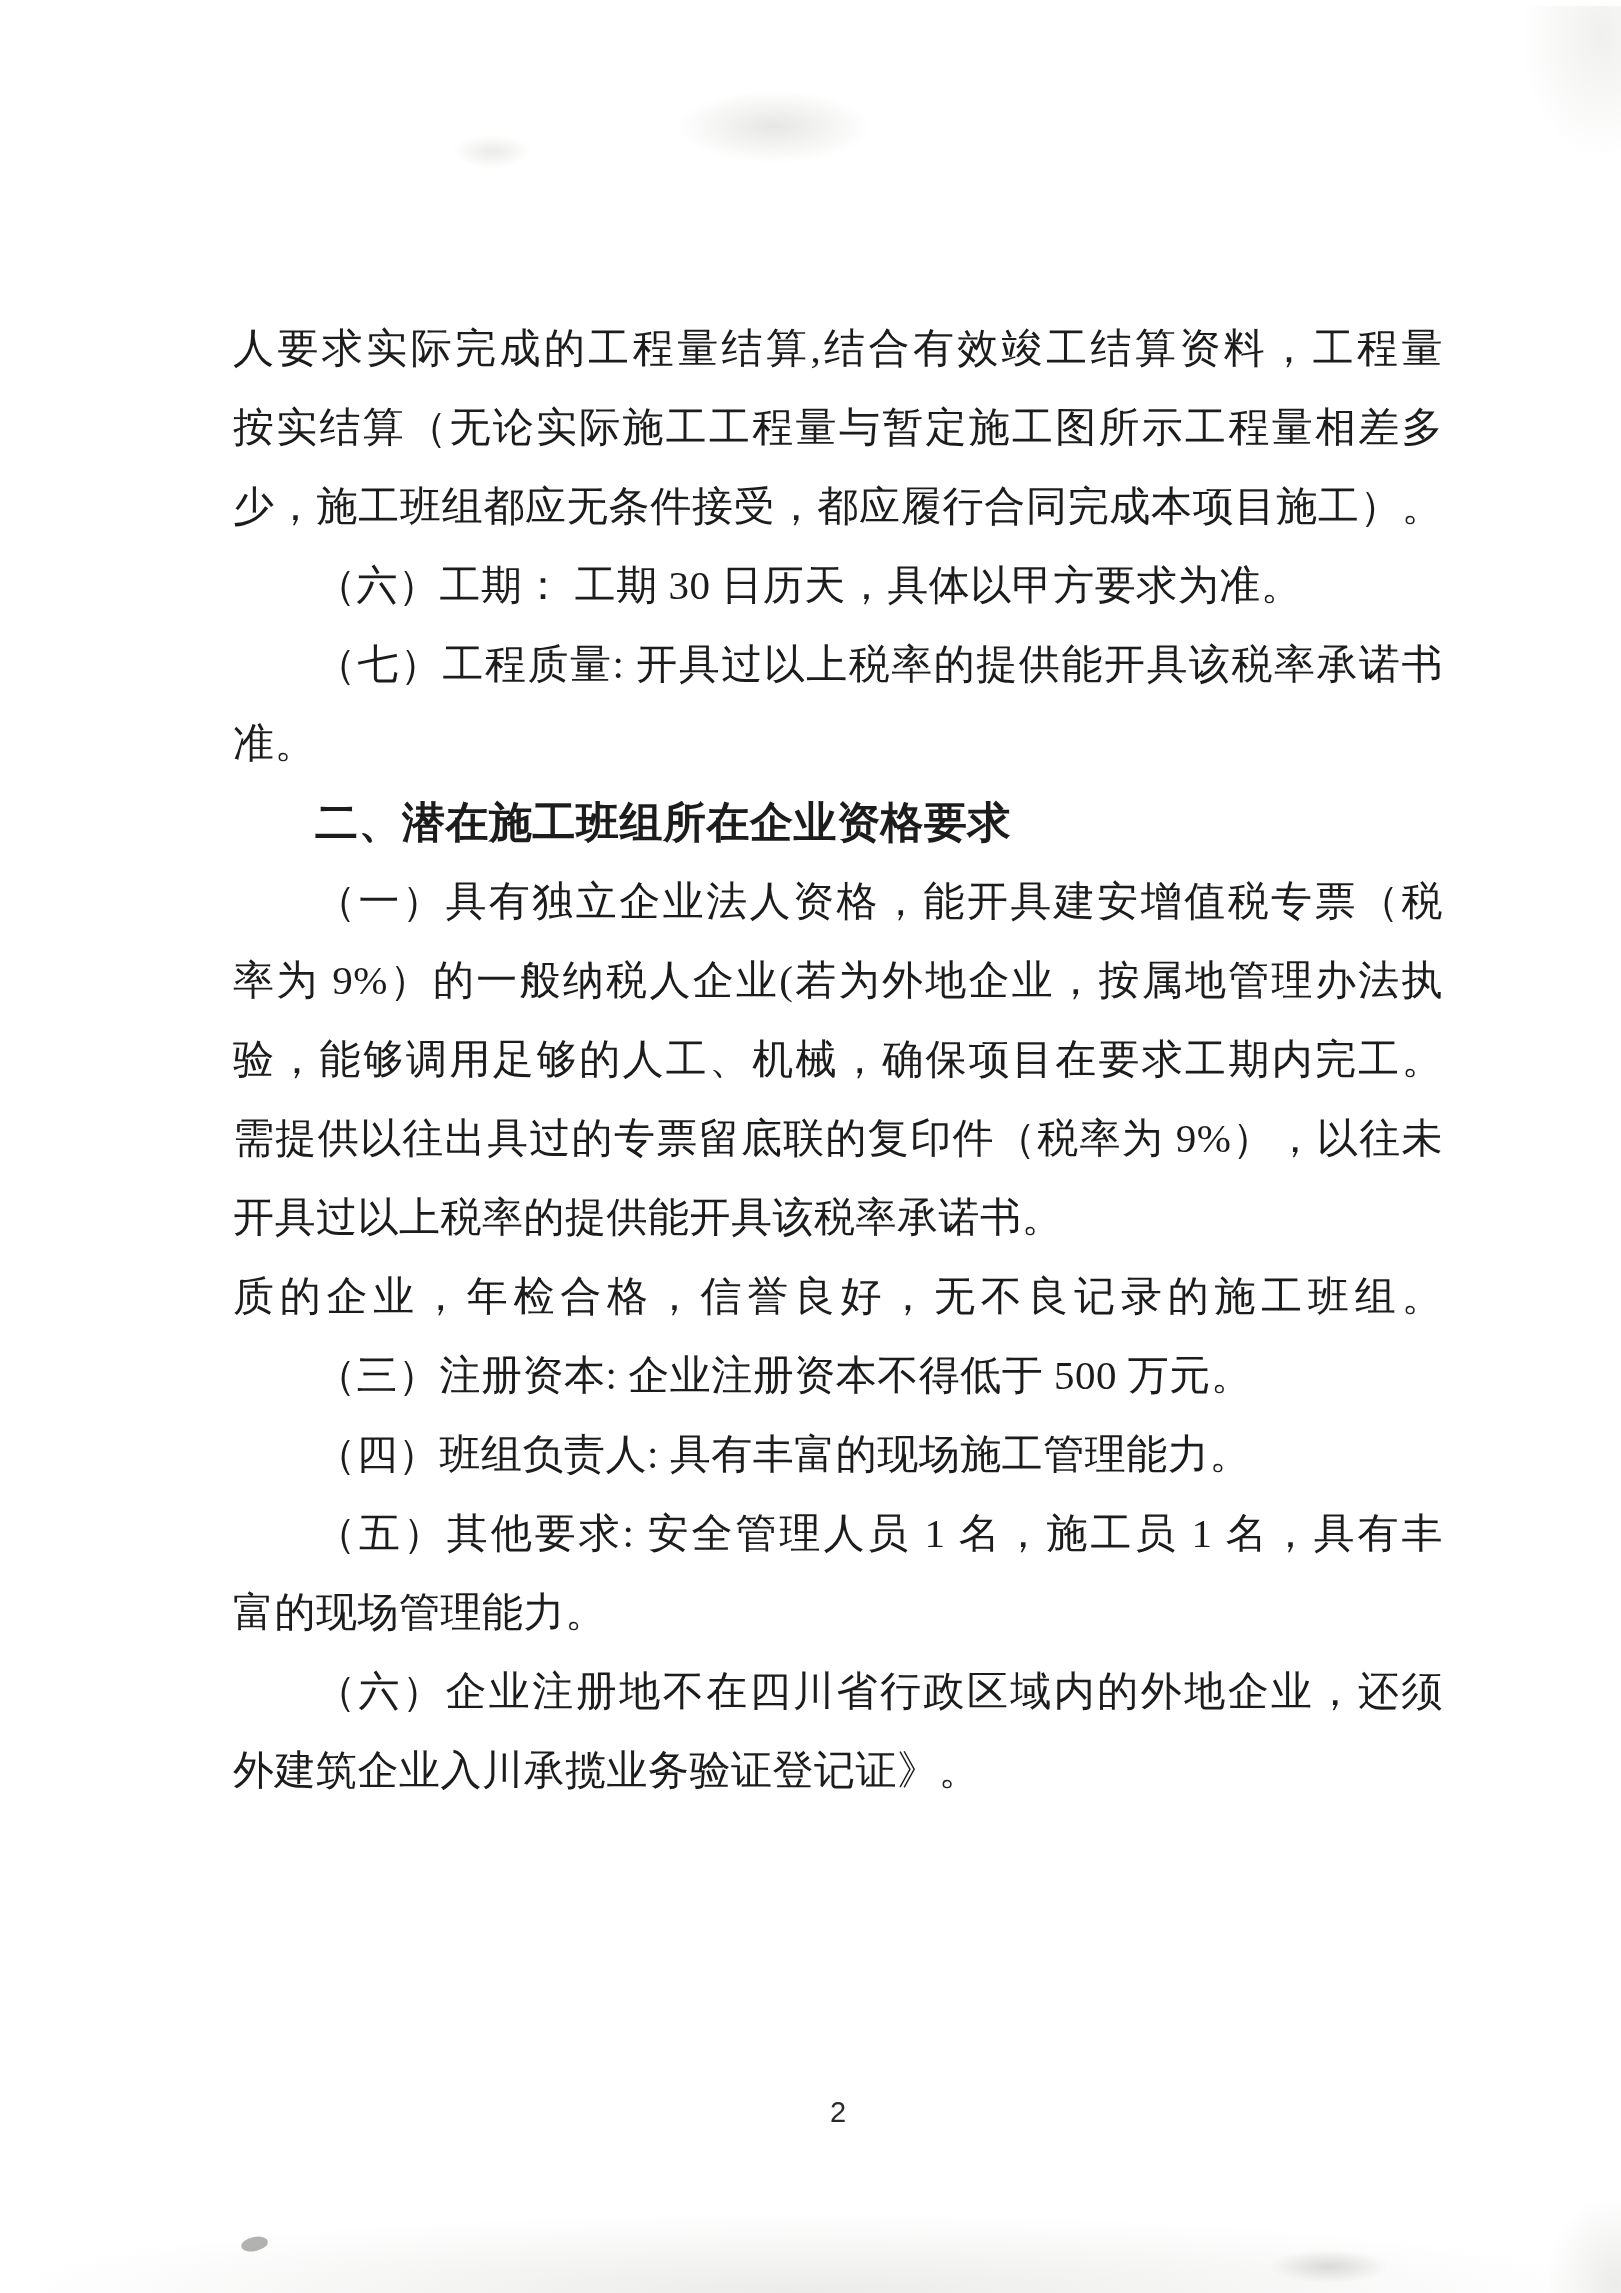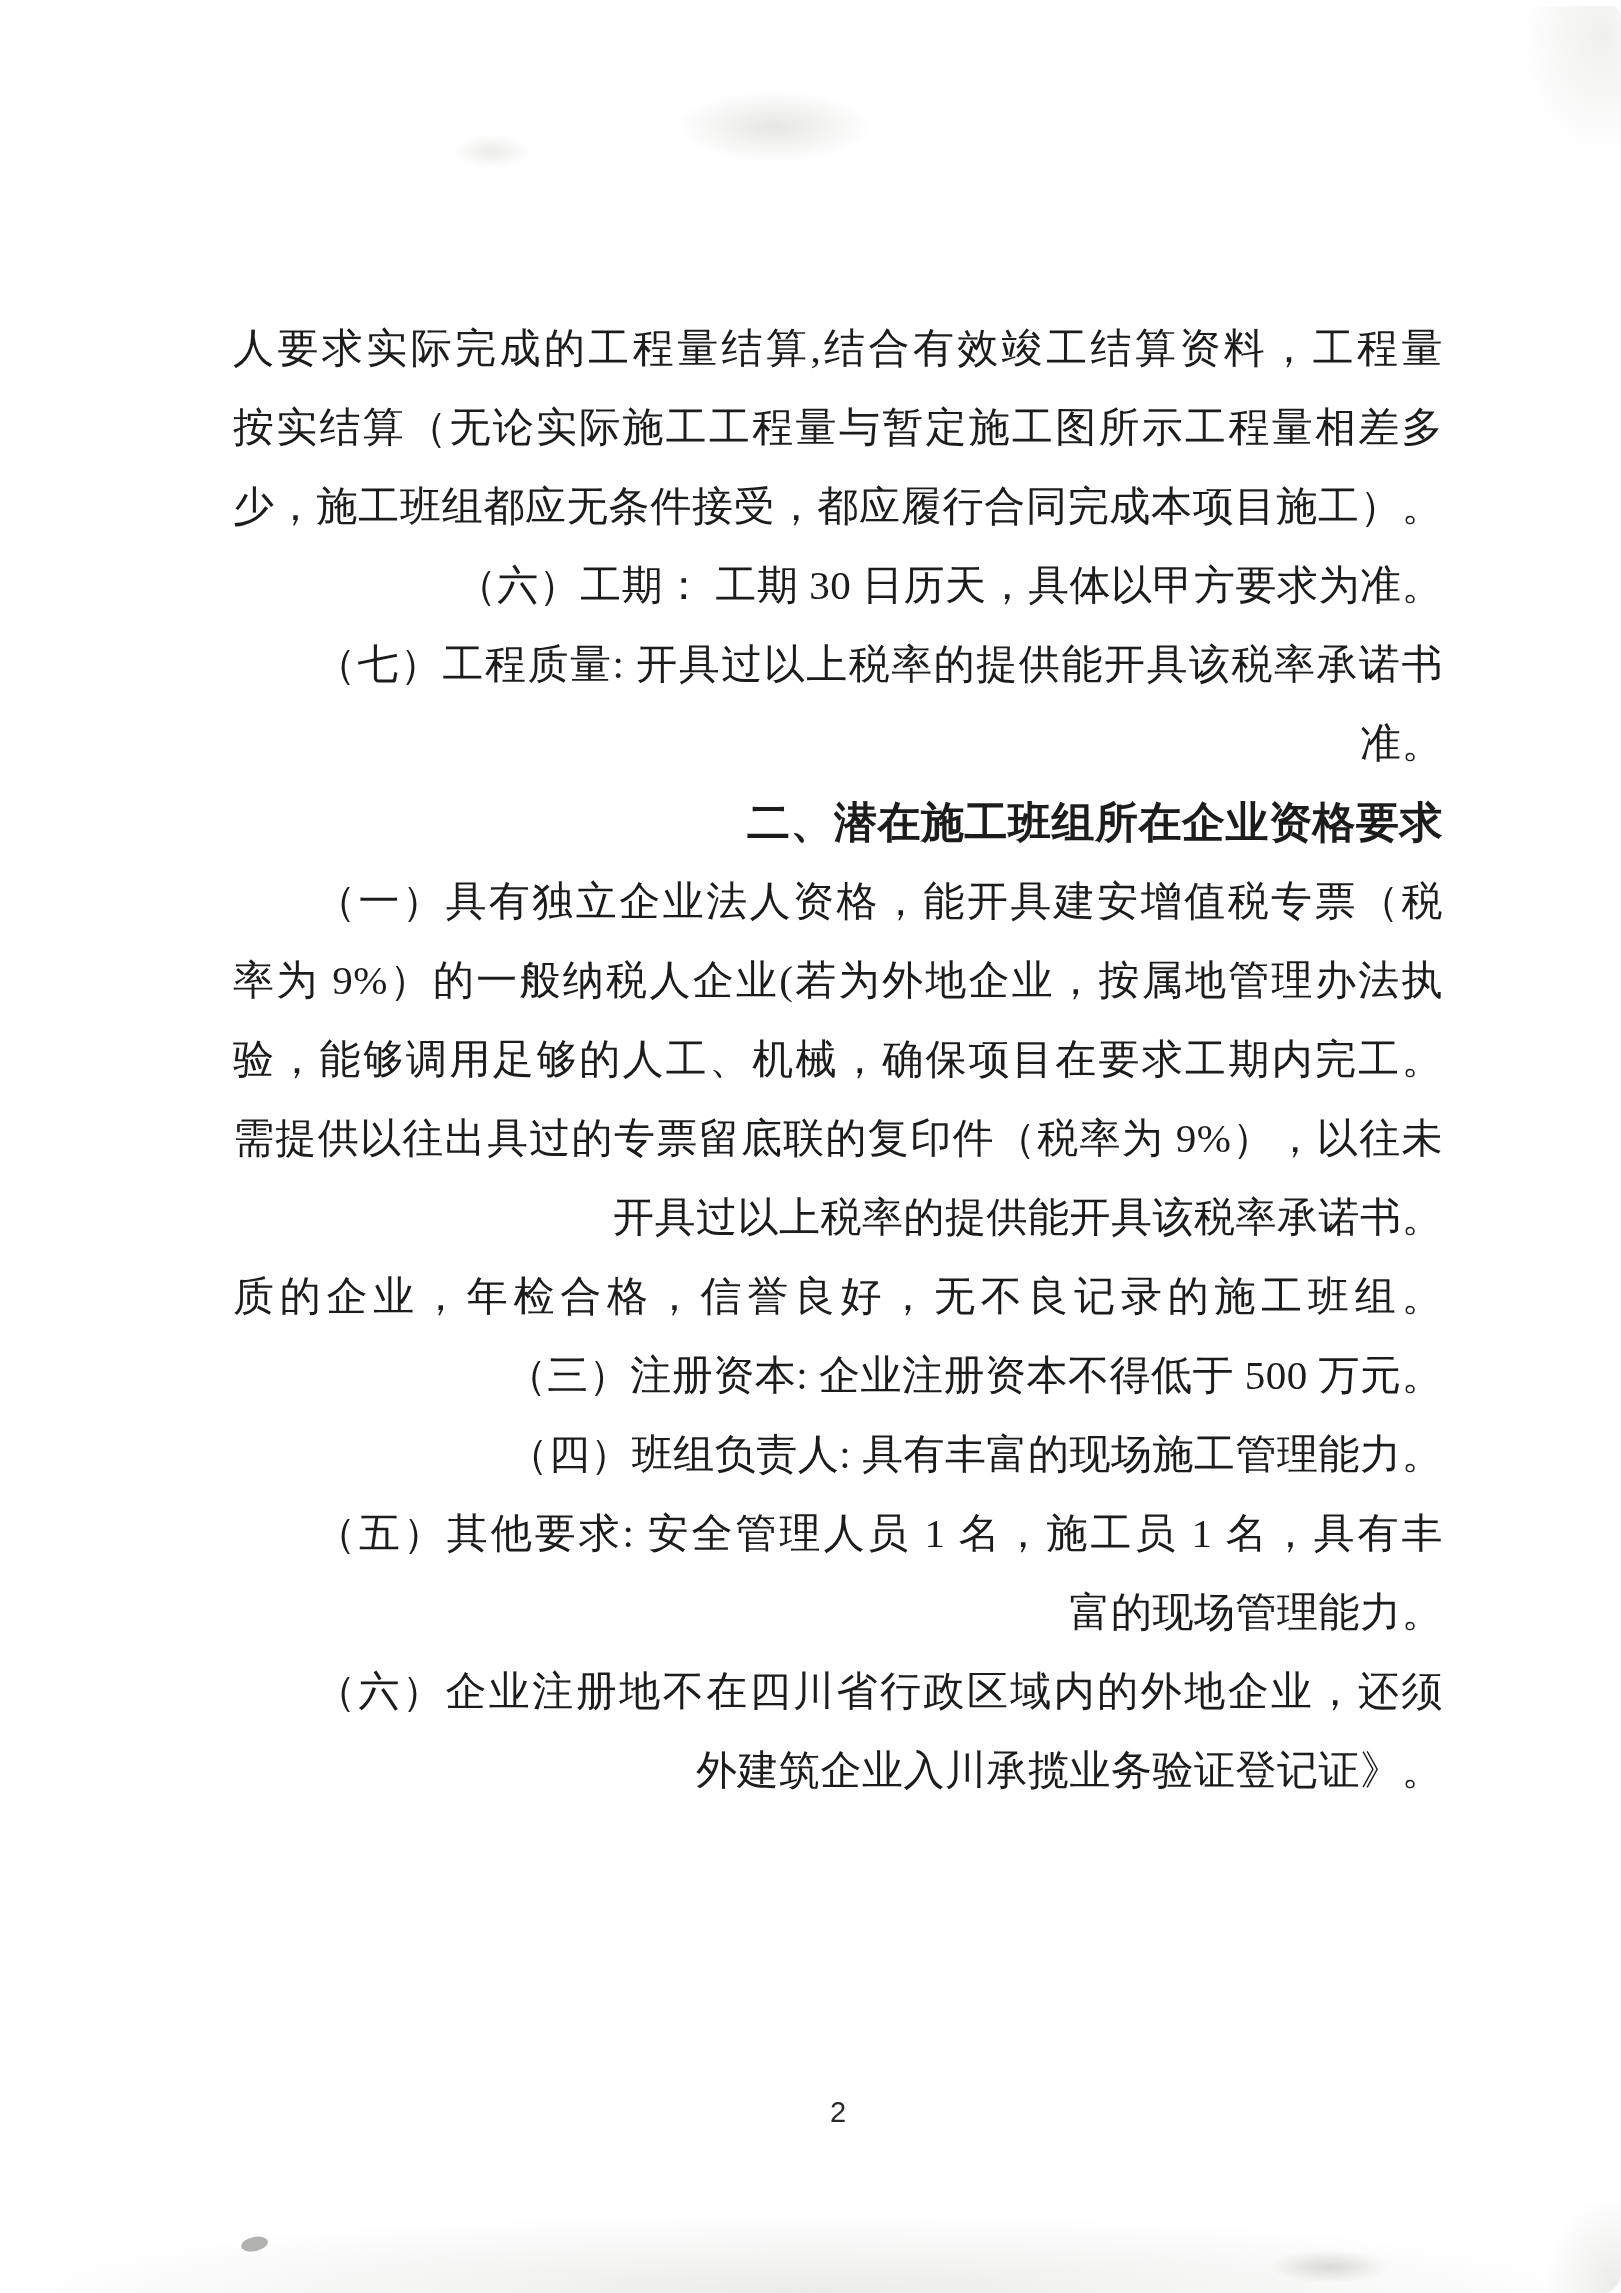--- a/index.html
+++ b/index.html
@@ -6,33 +6,32 @@
   html, body {
     width: 1621px; height: 2294px;
     background: #ffffff;
     font-family: "Liberation Serif", "DejaVu Serif", serif;
   }
   #page {
     position: relative;
     width: 1621px; height: 2294px;
     background: #ffffff;
     overflow: hidden;
-    border-radius: 21px;
   }
   #body-text {
     position: absolute;
     left: 233px; top: 309px;
     width: 1210px;
     color: #1c1c1c;
   }
   .line {
     font-size: 41px;
     line-height: 79px;
     height: 79px;
-    text-align: right;
+    text-align: left;
     letter-spacing: 0.5px;
   }
   .ind { text-indent: 82px; }
   .just {
     text-align: justify;
     text-align-last: justify;
     text-justify: inter-character;
     -webkit-text-justify: inter-character;
   }
   .head {

